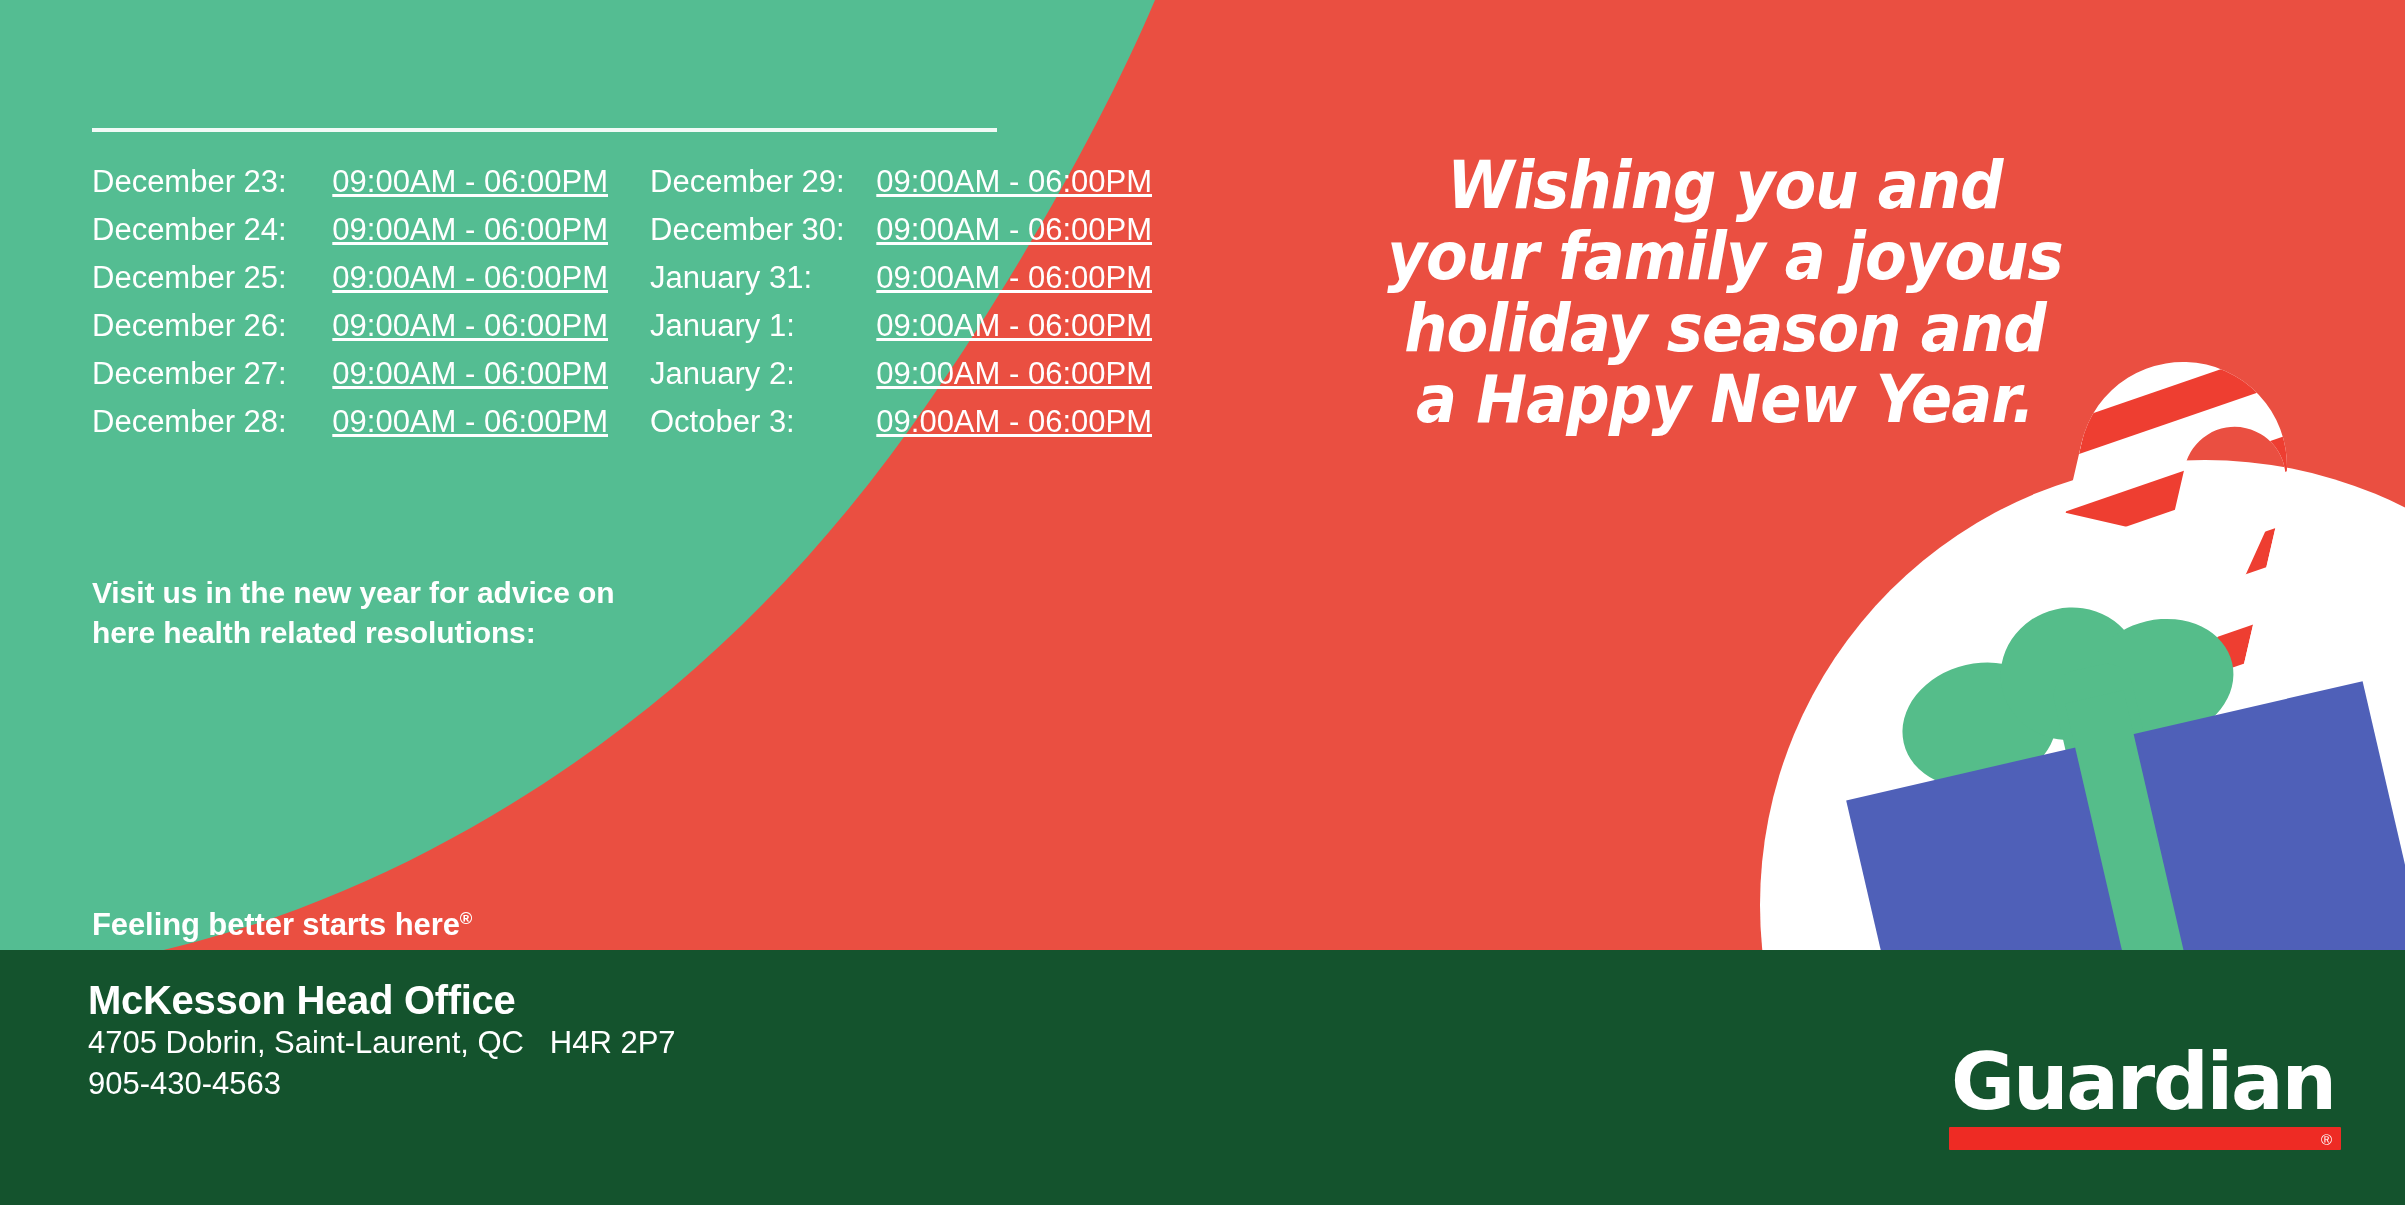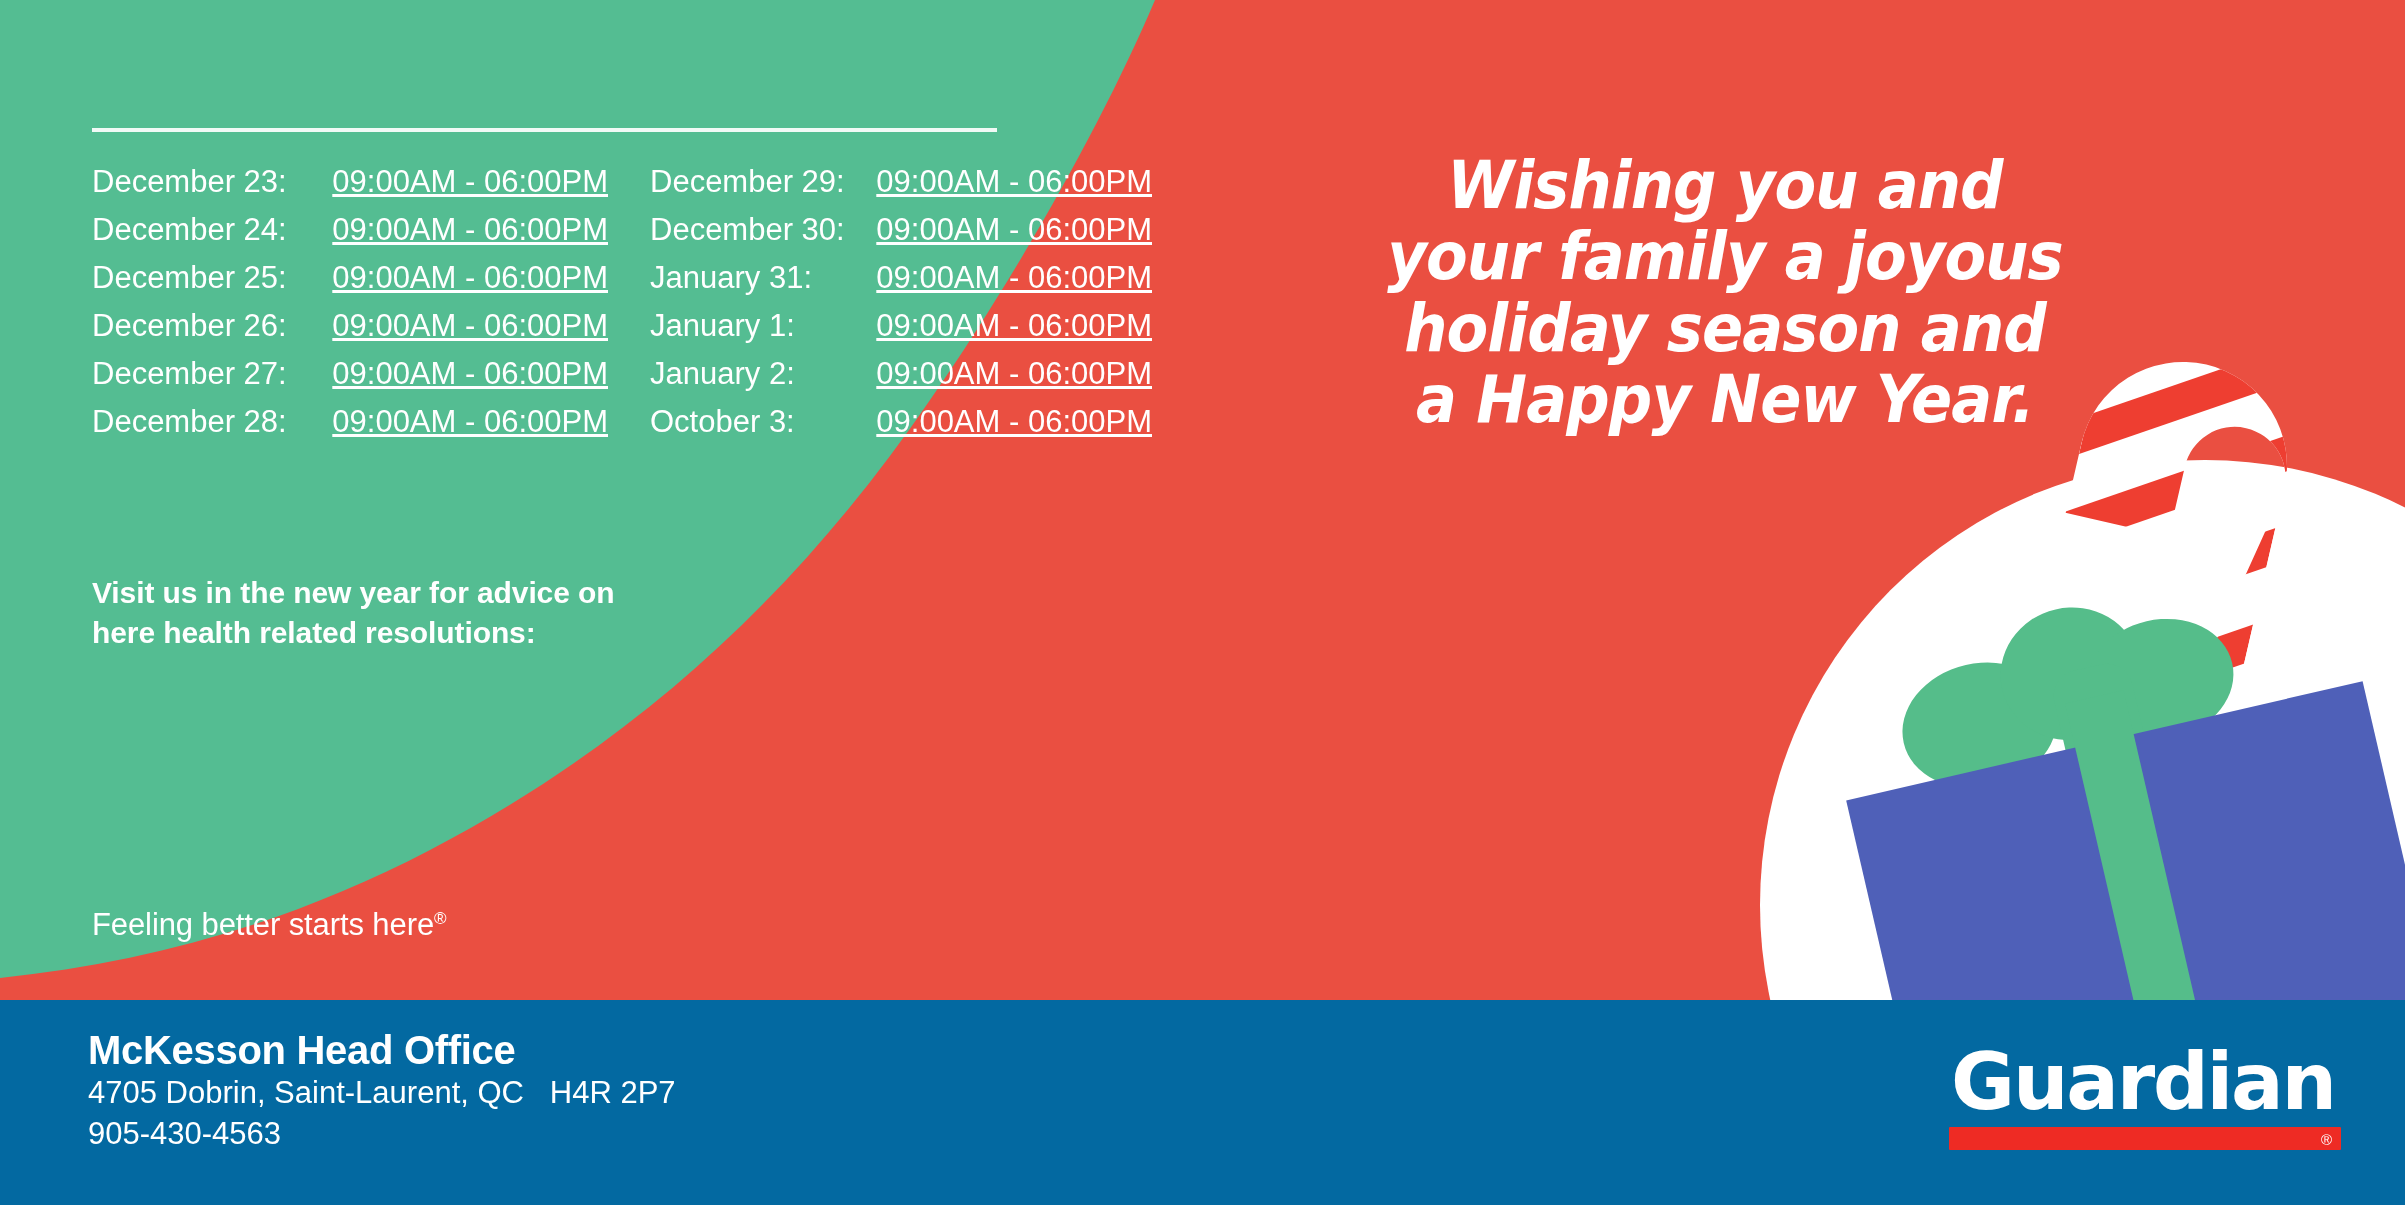--- a/index.html
+++ b/index.html
@@ -11,22 +11,22 @@
   #card {
     position:relative; width:2405px; height:1205px; overflow:hidden;
     background:#ea4f41;
   }
 
   
   #bg-art { position:absolute; inset:0; width:2405px; height:1205px; }
 
   
   .footer {
-    position:absolute; left:0; bottom:0; width:2405px; height:205px;
-    background:#0369a1; z-index:6;
+    position:absolute; left:0; bottom:0; width:2405px; height:255px;
+    background:#14532d; z-index:6;
   }
   .footer-addr { position:absolute; left:88px; top:28px; color:#fff; }
   .footer-title {
     font-size:40px; font-weight:bold; letter-spacing:-.3px;
     line-height:1.12; white-space:nowrap;
   }
   .footer-line { font-size:31px; line-height:1.32; white-space:pre; font-weight:400; }
 
   
   .logo { position:absolute; right:64px; bottom:55px; width:392px; z-index:7; }
@@ -59,21 +59,21 @@
   .hours-col.col-right .h-date { width:212px; }
   .hours-col.col-right .h-time { width:290px; }
 
   .visit {
     position:absolute; left:92px; top:573px; z-index:5; color:#fff;
     font-size:30px; font-weight:bold; line-height:1.33; letter-spacing:-.1px;
   }
 
   .tagline {
     position:absolute; left:92px; top:907px; z-index:5; color:#fff;
-    font-size:31px; font-weight:normal; letter-spacing:-.1px; white-space:nowrap;
+    font-size:31px; font-weight:bold; letter-spacing:-.1px; white-space:nowrap;
   }
   .tagline sup { font-size:17px; vertical-align:super; }
 
   
   .greeting {
     position:absolute; left:1330px; top:150px; width:790px; z-index:5;
     color:#fff; text-align:center;
     font-family:"DejaVu Sans", sans-serif;
     font-size:66px; font-weight:bold; font-style:italic;
     line-height:1.08; letter-spacing:-1px;

